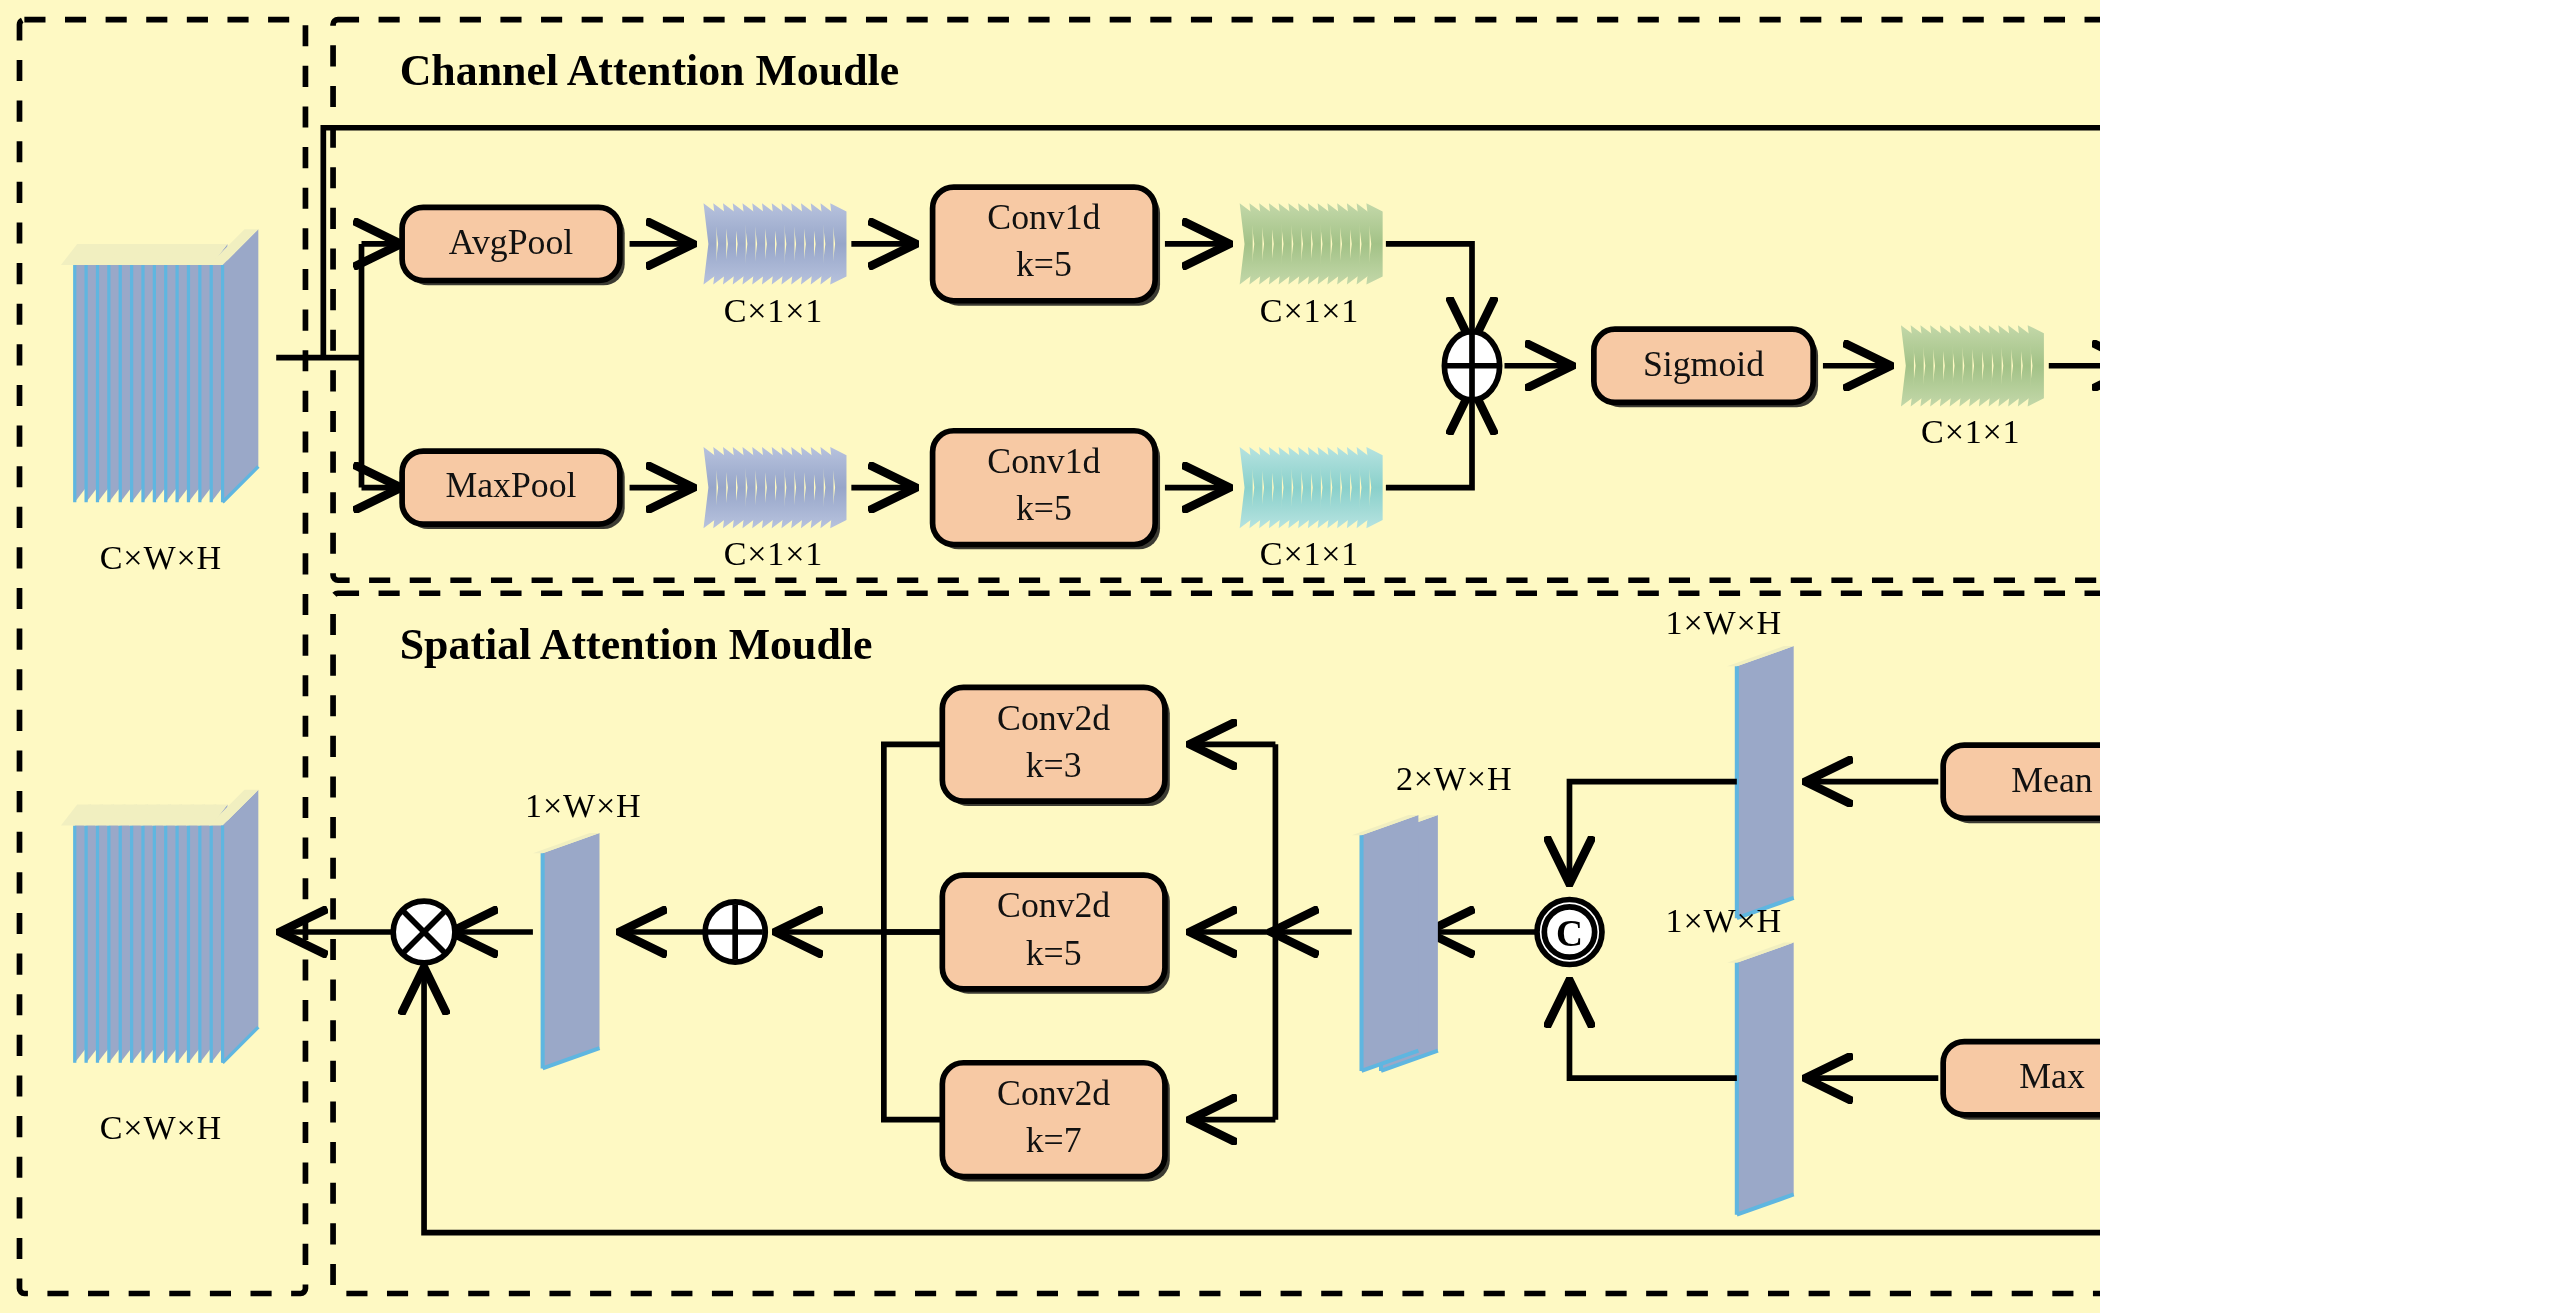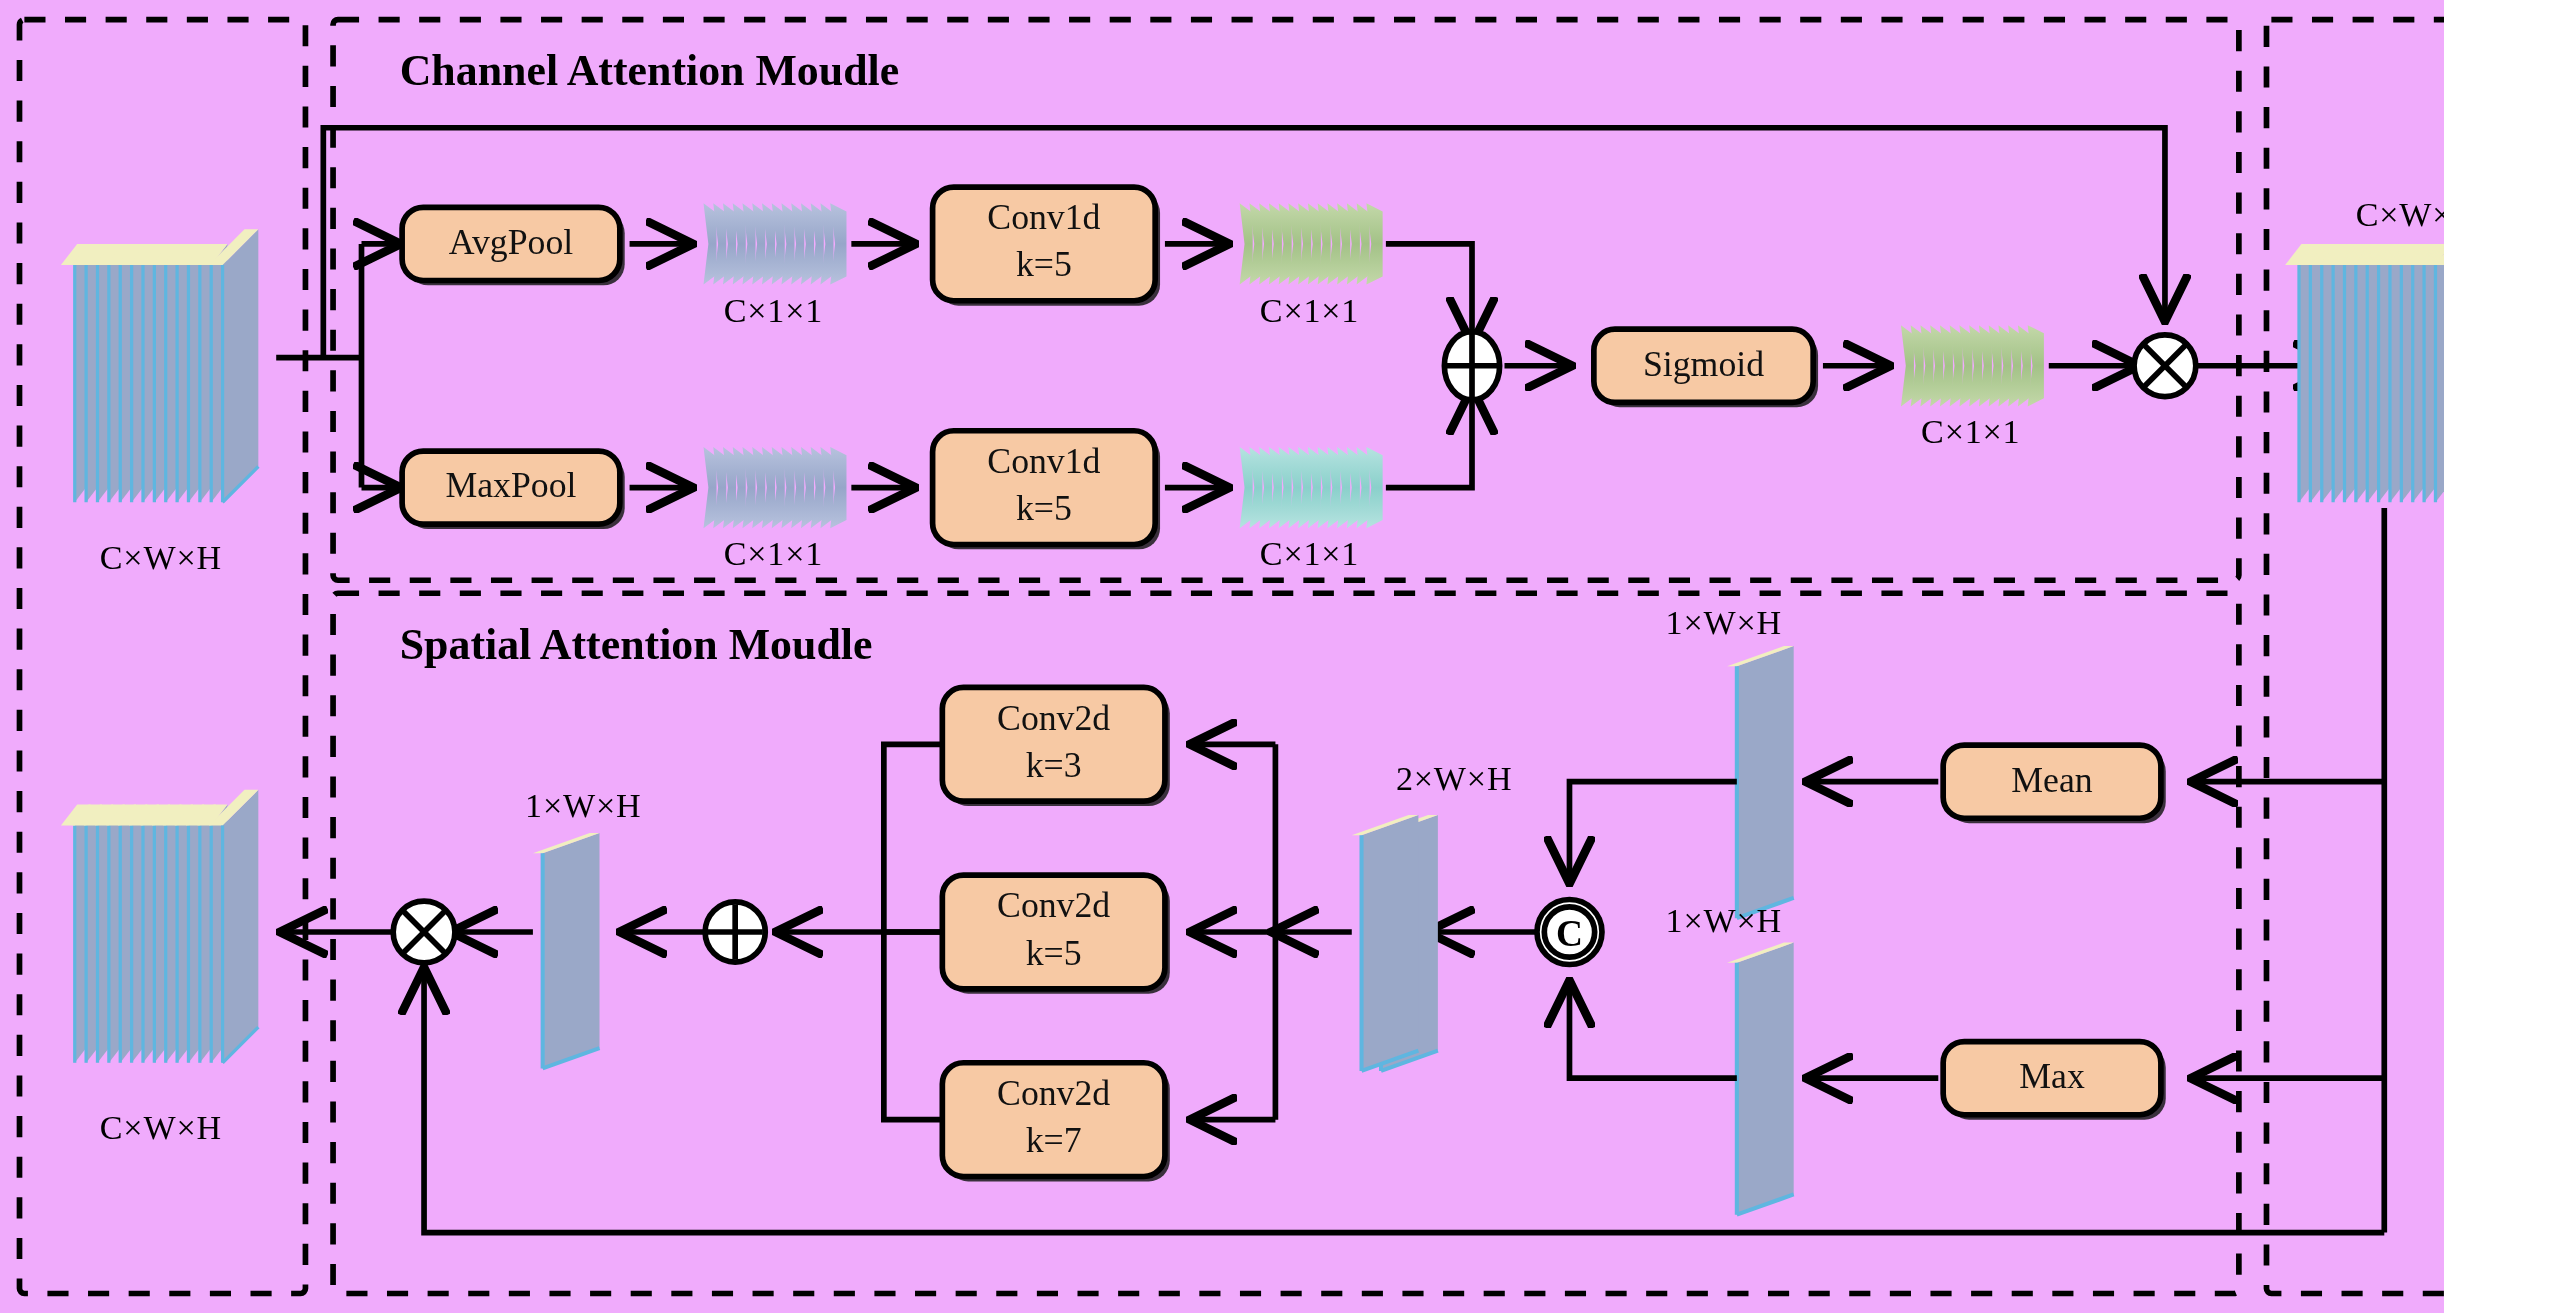--- a/index.html
+++ b/index.html
@@ -5,23 +5,23 @@
   html, body {
     margin: 0;
     padding: 0;
     background: #ffffff;
   }
   body {
     font-family: "Liberation Serif", "DejaVu Serif", serif;
   }
   #stage {
     position: relative;
-    width: 2444px;
+    width: 2100px;
     height: 1314px;
-    background: #f0abfc;
+    background: #fef9c3;
     overflow: hidden;
   }
   svg.diagram {
     position: absolute;
     top: 0; left: 0;
     width: 2576px;
     height: 1314px;
   }
   .dash-box {
     fill: none;

